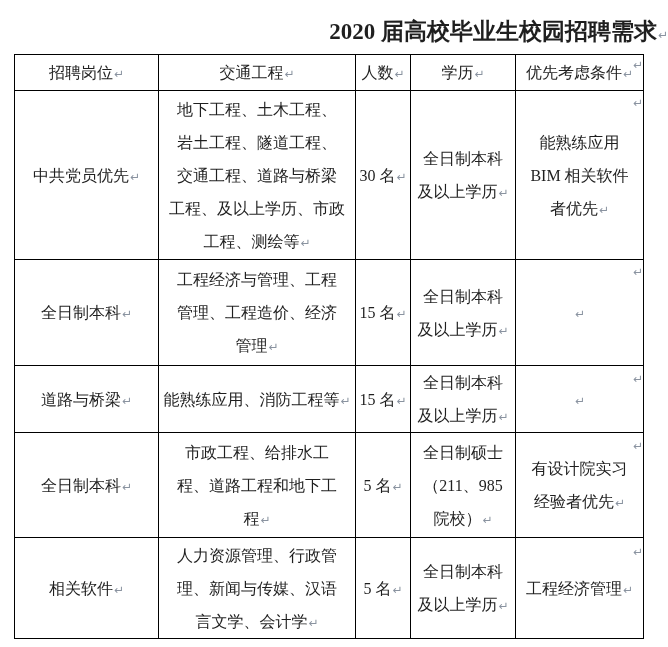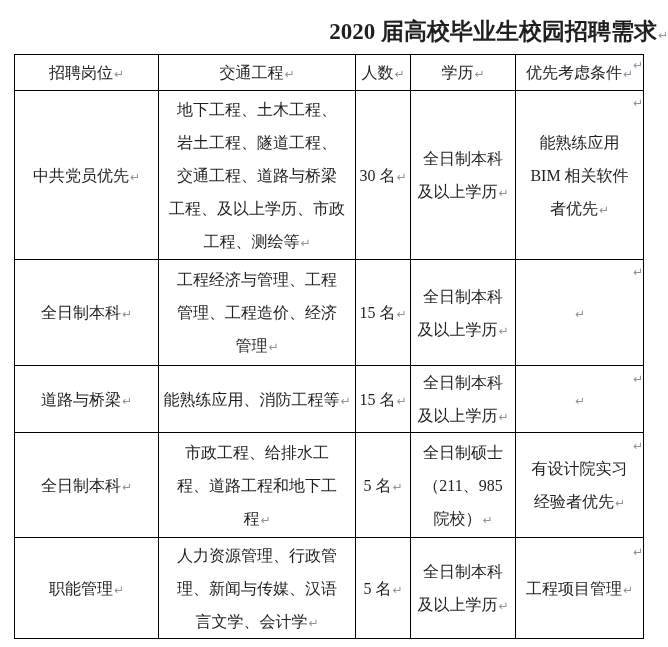--- a/index.html
+++ b/index.html
@@ -129,28 +129,28 @@
 程、道路工程和地下工
 程</span><span class="pilcrow">↵</span></td>
       <td><span class="cell-text">5 名</span><span class="pilcrow">↵</span></td>
       <td><span class="cell-text">全日制硕士
 （211、985
 院校）</span><span class="pilcrow">↵</span></td>
       <td><span class="cell-text">有设计院实习
 经验者优先</span><span class="pilcrow">↵</span></td>
     </tr>
     <tr class="h-r5">
-      <td><span class="cell-text">职能管理</span><span class="pilcrow">↵</span></td>
+      <td><span class="cell-text">相关软件</span><span class="pilcrow">↵</span></td>
       <td><span class="cell-text">人力资源管理、行政管
 理、新闻与传媒、汉语
 言文学、会计学</span><span class="pilcrow">↵</span></td>
       <td><span class="cell-text">5 名</span><span class="pilcrow">↵</span></td>
       <td><span class="cell-text">全日制本科
 及以上学历</span><span class="pilcrow">↵</span></td>
-      <td><span class="cell-text">工程项目管理</span><span class="pilcrow">↵</span></td>
+      <td><span class="cell-text">工程经济管理</span><span class="pilcrow">↵</span></td>
     </tr>
   </tbody>
     </table>
   <span class="row-mark" style="top:4px">↵</span>
   <span class="row-mark" style="top:42px">↵</span>
   <span class="row-mark" style="top:211px">↵</span>
   <span class="row-mark" style="top:318px">↵</span>
   <span class="row-mark" style="top:385px">↵</span>
   <span class="row-mark" style="top:491px">↵</span>
 </div>

